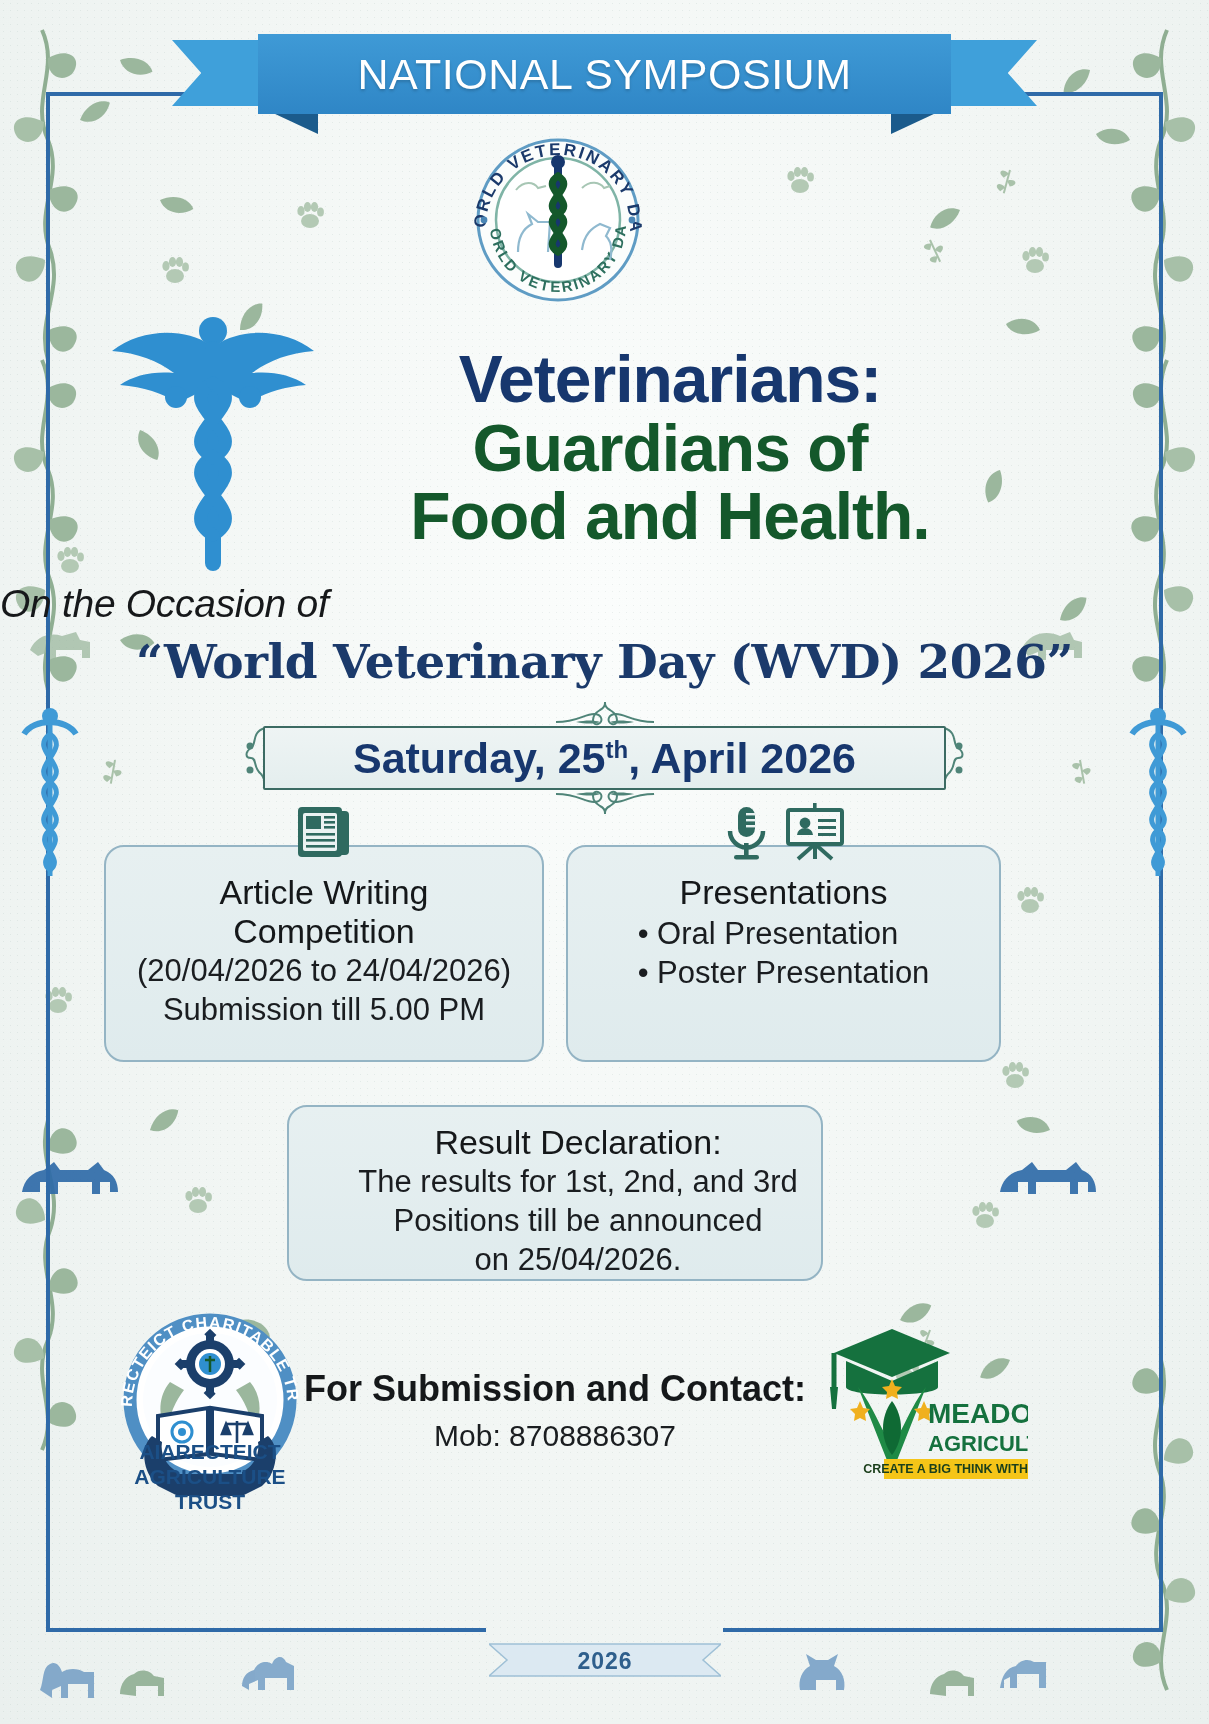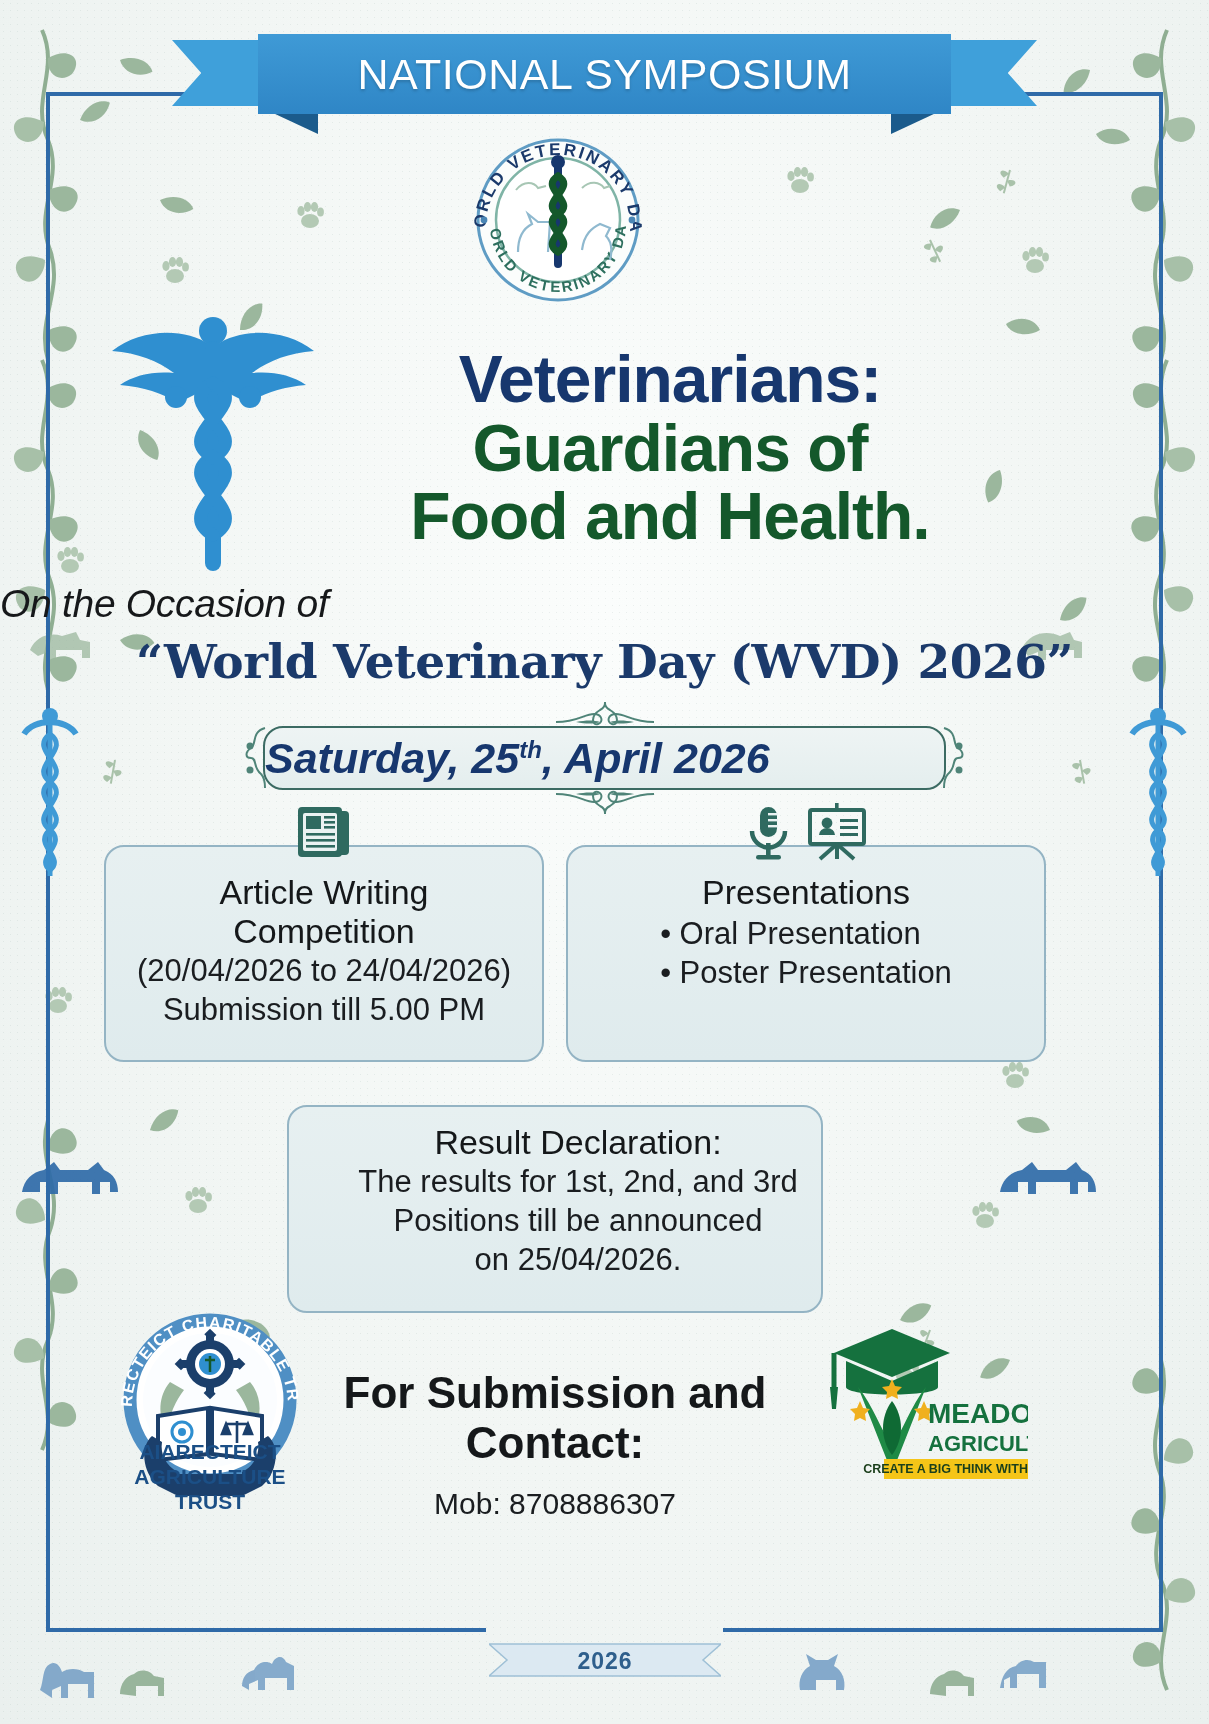--- a/index.html
+++ b/index.html
@@ -90,41 +90,41 @@
     text-align: center; font-size: 47px; font-weight: bold; color: #1b3a6b;
     font-family: "DejaVu Serif", serif; letter-spacing: -0.5px;
   }
 
   
   #date-plate {
     position: absolute; left: 241px; top: 718px; width: 727px; height: 80px;
   }
   #date-box {
     position: absolute; left: 22px; right: 22px; top: 8px; bottom: 8px;
-    border: 2px solid #3c6b63; border-radius: 20px;
+    border: 2px solid #3c6b63; border-radius: 2px;
     background: linear-gradient(180deg, #eef4f4 0%, #e4eeee 100%);
-    display: flex; align-items: center;  font-style: italic;
+    display: flex; align-items: center; justify-content: center;
   }
   #date-text {
     font-size: 43px; font-weight: bold; color: #17376e; white-space: nowrap;
   }
   #date-text sup { font-size: 24px; }
   .plate-flourish { position: absolute; color: #4f8478; }
 
   
   .card {
     position: absolute;
     background: linear-gradient(180deg, #e7f0f1 0%, #dfebed 100%);
     border: 2px solid #94b4c4; border-radius: 20px;
     display: flex; flex-direction: column; align-items: center;
     padding-top: 26px;
   }
   #card-article { left: 104px; top: 845px; width: 440px; height: 217px; }
-  #card-present { left: 566px; top: 845px; width: 480px; height: 217px; }
-  #card-result  { left: 287px; top: 1105px; width: 536px; height: 208px; padding-top: 16px; padding-left: 46px; }
+  #card-present { left: 566px; top: 845px; width: 435px; height: 217px; }
+  #card-result  { left: 287px; top: 1105px; width: 536px; height: 176px; padding-top: 16px; padding-left: 46px; }
 
   .card-icons {
     position: absolute; top: -44px; left: 0; right: 0;
     display: flex; justify-content: center; gap: 14px;
   }
   .card-title {
     font-size: 34px; font-weight: normal; color: #15181a; text-align: center;
     line-height: 1.14;
   }
   .card-line { font-size: 31px; color: #1a1d20; text-align: center; line-height: 1.26; }
@@ -134,21 +134,21 @@
   
   #trust-logo { position: absolute; left: 118px; top: 1296px; width: 184px; height: 200px; }
   #trust-name {
     position: absolute; left: 100px; top: 1440px; width: 220px; text-align: center;
     color: #1b4f86; font-size: 21px; font-weight: bold; line-height: 1.18;
   }
   #meadow-logo { position: absolute; left: 818px; top: 1305px; width: 210px; height: 190px; }
 
   
   #contact { position: absolute; left: 255px; top: 1368px; width: 600px; text-align: center; }
-  #contact-title { font-size: 44px; font-weight: bold; color: #15181a; margin-bottom: 16px; }
+  #contact-title { font-size: 36px; font-weight: bold; color: #15181a; margin-bottom: 6px; }
   .contact-line { font-size: 30px; color: #1a1d20; line-height: 1.3; }
 
   
   #year-ribbon { position: absolute; left: 489px; top: 1638px; width: 232px; height: 42px; }
   #year-text {
     position: absolute; left: 0; right: 0; top: 10px; text-align: center;
     font-size: 23px; font-weight: bold; color: #2f5f8c; letter-spacing: 1px;
   }
 </style>
 </head>

